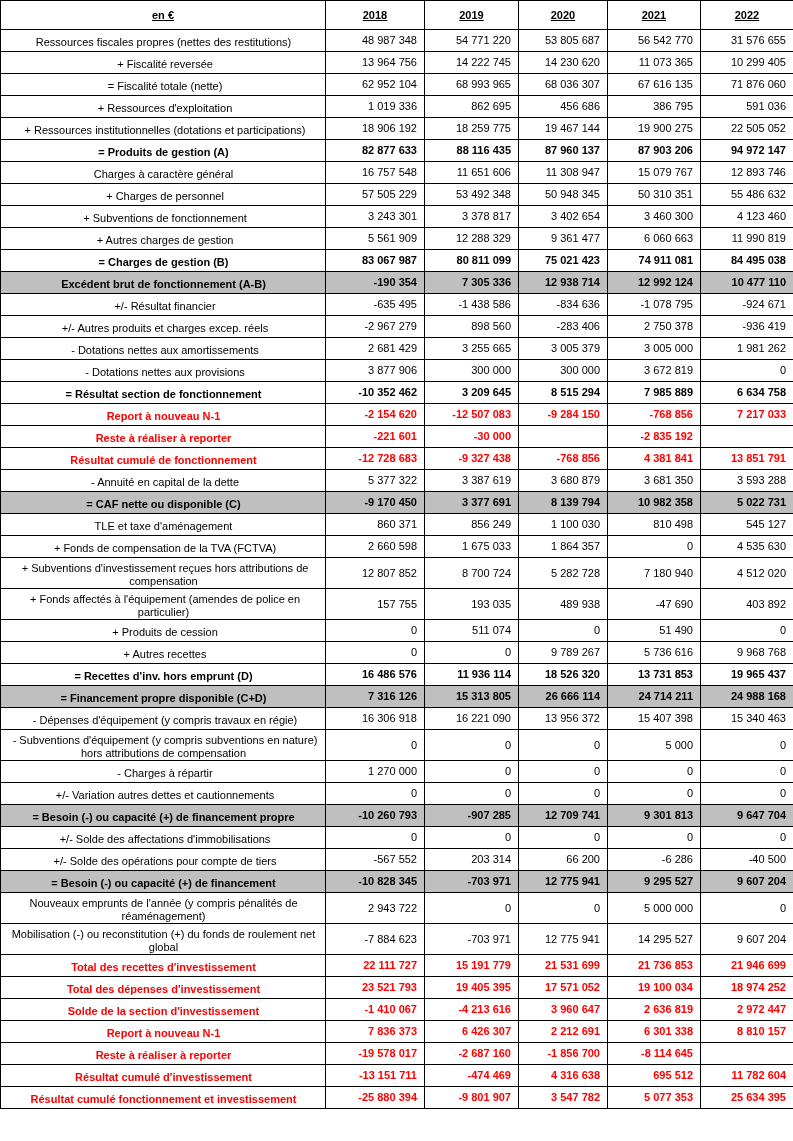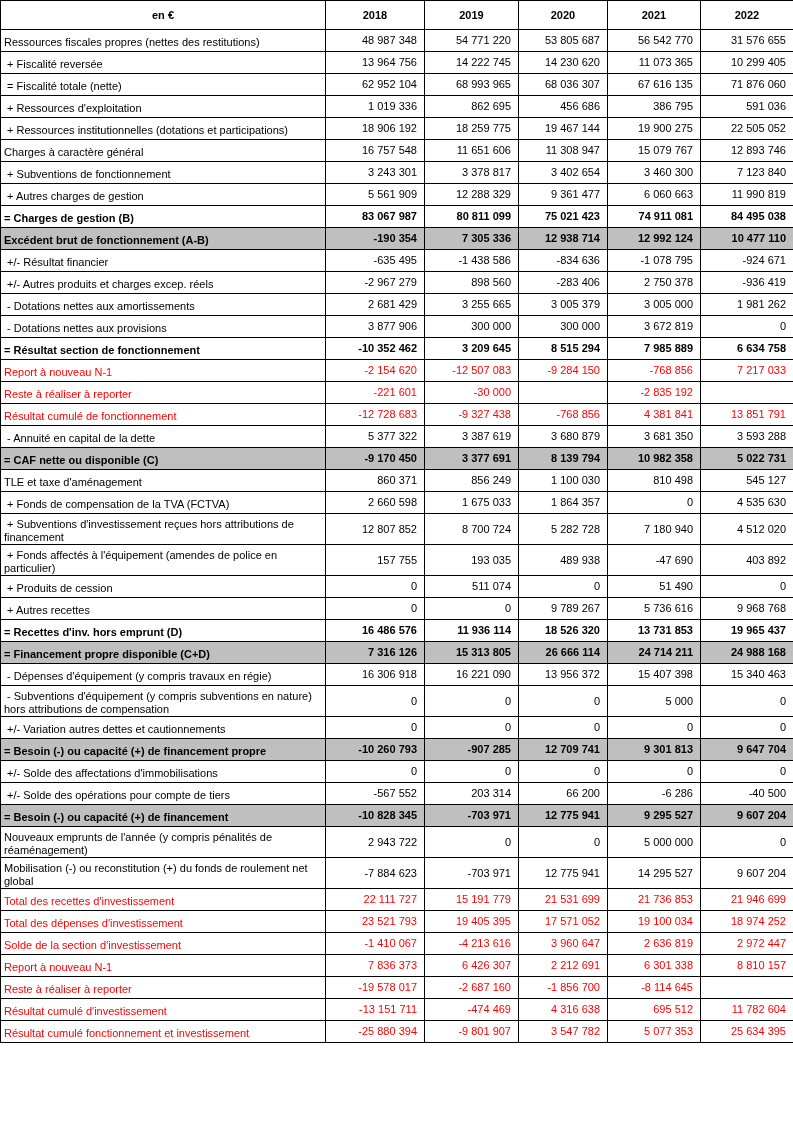--- a/index.html
+++ b/index.html
@@ -14,36 +14,37 @@
     border: 1px solid #000000;
     font-size: 11px;
     vertical-align: middle;
     overflow: hidden;
   }
   .fin-table th {
     font-weight: bold;
     text-align: center;
     padding: 8px 4px;
     background: #ffffff;
+    text-decoration: underline;
   }
   td.label-cell {
-    text-align: left;
+    text-align: center;
     white-space: pre-wrap;
     padding: 4px 2px 0 3px;
     line-height: 13px;
   }
   td.value-cell {
     text-align: right;
     padding: 4px 7px 4px 2px;
     white-space: nowrap;
     line-height: 13px;
   }
   tr.row-bold { font-weight: bold; }
   tr.row-gray { font-weight: bold; background: var(--gray, #bfbfbf); }
-  tr.row-red  { font-weight: normal; color: var(--red, #ff0000); margin-left: 36px; }
+  tr.row-red  { font-weight: bold; color: var(--red, #ff0000); margin-left: 36px; }
 </style>
 </head>
 <body>
 
 <table class="fin-table">
   <colgroup>
     <col style="width:325px">
     <col style="width:99px">
     <col style="width:94px">
     <col style="width:89px">
@@ -94,35 +95,51 @@
         <td class="value-cell">591 036</td>
       </tr>
       <tr>
         <td class="label-cell"> + Ressources institutionnelles (dotations et participations)</td>
         <td class="value-cell">18 906 192</td>
         <td class="value-cell">18 259 775</td>
         <td class="value-cell">19 467 144</td>
         <td class="value-cell">19 900 275</td>
         <td class="value-cell">22 505 052</td>
       </tr>
+      <tr class="row-bold">
+        <td class="label-cell">= Produits de gestion (A)</td>
+        <td class="value-cell">82 877 633</td>
+        <td class="value-cell">88 116 435</td>
+        <td class="value-cell">87 960 137</td>
+        <td class="value-cell">87 903 206</td>
+        <td class="value-cell">94 972 147</td>
+      </tr>
       <tr>
         <td class="label-cell">Charges à caractère général</td>
         <td class="value-cell">16 757 548</td>
         <td class="value-cell">11 651 606</td>
         <td class="value-cell">11 308 947</td>
         <td class="value-cell">15 079 767</td>
         <td class="value-cell">12 893 746</td>
       </tr>
       <tr>
+        <td class="label-cell"> + Charges de personnel</td>
+        <td class="value-cell">57 505 229</td>
+        <td class="value-cell">53 492 348</td>
+        <td class="value-cell">50 948 345</td>
+        <td class="value-cell">50 310 351</td>
+        <td class="value-cell">55 486 632</td>
+      </tr>
+      <tr>
         <td class="label-cell"> + Subventions de fonctionnement</td>
         <td class="value-cell">3 243 301</td>
         <td class="value-cell">3 378 817</td>
         <td class="value-cell">3 402 654</td>
         <td class="value-cell">3 460 300</td>
-        <td class="value-cell">7 123 840</td>
+        <td class="value-cell">4 123 460</td>
       </tr>
       <tr>
         <td class="label-cell"> + Autres charges de gestion</td>
         <td class="value-cell">5 561 909</td>
         <td class="value-cell">12 288 329</td>
         <td class="value-cell">9 361 477</td>
         <td class="value-cell">6 060 663</td>
         <td class="value-cell">11 990 819</td>
       </tr>
       <tr class="row-bold">
@@ -231,21 +248,21 @@
       </tr>
       <tr>
         <td class="label-cell"> + Fonds de compensation de la TVA (FCTVA)</td>
         <td class="value-cell">2 660 598</td>
         <td class="value-cell">1 675 033</td>
         <td class="value-cell">1 864 357</td>
         <td class="value-cell">0</td>
         <td class="value-cell">4 535 630</td>
       </tr>
       <tr>
-        <td class="label-cell"> + Subventions d'investissement reçues hors attributions de financement</td>
+        <td class="label-cell"> + Subventions d'investissement reçues hors attributions de compensation</td>
         <td class="value-cell">12 807 852</td>
         <td class="value-cell">8 700 724</td>
         <td class="value-cell">5 282 728</td>
         <td class="value-cell">7 180 940</td>
         <td class="value-cell">4 512 020</td>
       </tr>
       <tr>
         <td class="label-cell"> + Fonds affectés à l'équipement (amendes de police en particulier)</td>
         <td class="value-cell">157 755</td>
         <td class="value-cell">193 035</td>
@@ -295,20 +312,28 @@
       </tr>
       <tr>
         <td class="label-cell"> - Subventions d'équipement (y compris subventions en nature) hors attributions de compensation</td>
         <td class="value-cell">0</td>
         <td class="value-cell">0</td>
         <td class="value-cell">0</td>
         <td class="value-cell">5 000</td>
         <td class="value-cell">0</td>
       </tr>
       <tr>
+        <td class="label-cell"> - Charges à répartir</td>
+        <td class="value-cell">1 270 000</td>
+        <td class="value-cell">0</td>
+        <td class="value-cell">0</td>
+        <td class="value-cell">0</td>
+        <td class="value-cell">0</td>
+      </tr>
+      <tr>
         <td class="label-cell"> +/- Variation autres dettes et cautionnements</td>
         <td class="value-cell">0</td>
         <td class="value-cell">0</td>
         <td class="value-cell">0</td>
         <td class="value-cell">0</td>
         <td class="value-cell">0</td>
       </tr>
       <tr class="row-gray">
         <td class="label-cell">= Besoin (-) ou capacité (+) de financement propre</td>
         <td class="value-cell">-10 260 793</td>

